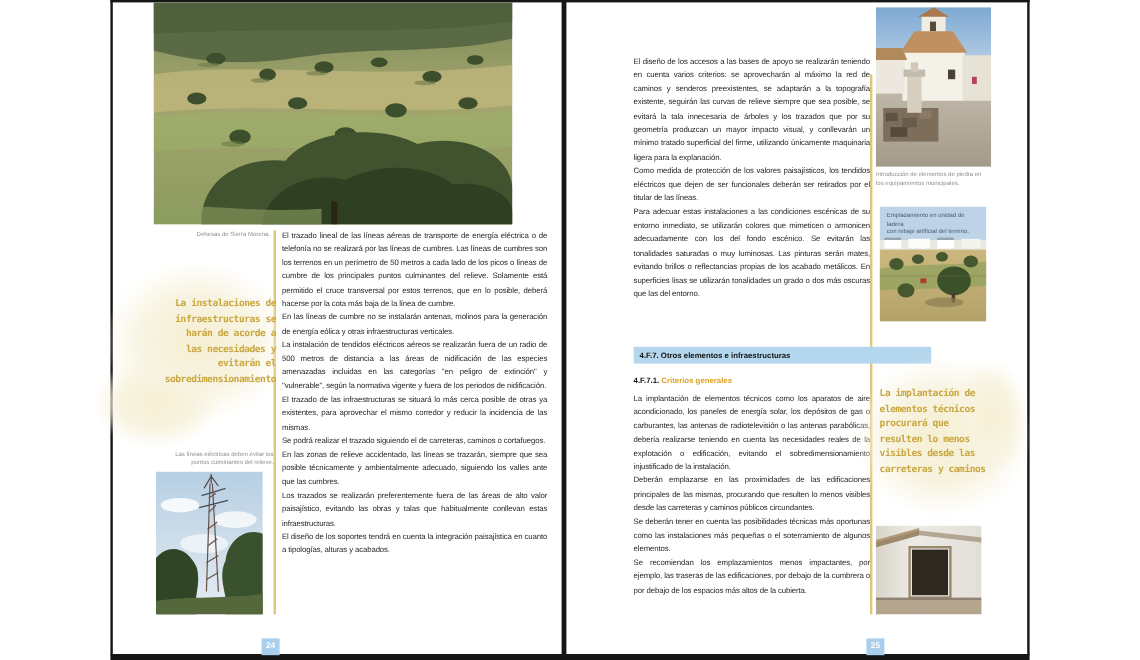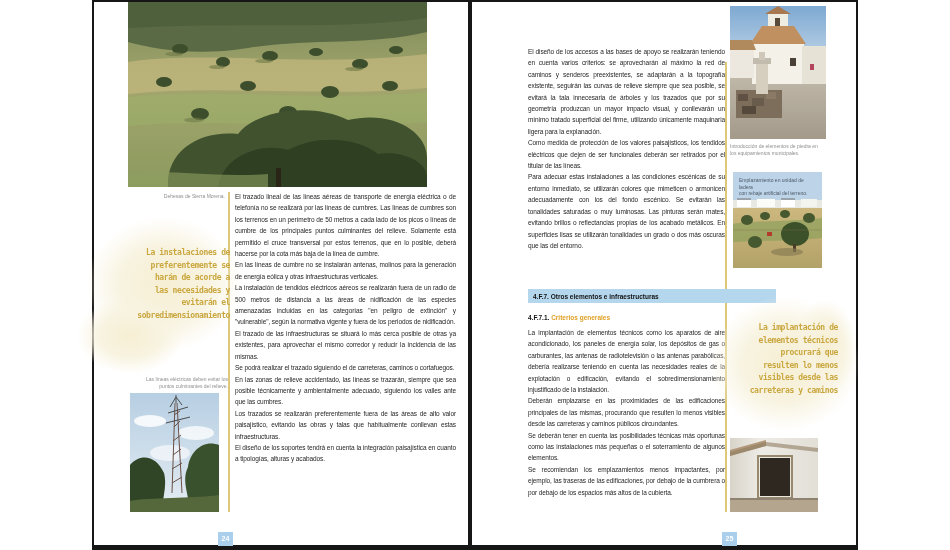--- a/index.html
+++ b/index.html
@@ -82,21 +82,21 @@
   </svg>
 </div>
 
 <div class="abs caption right" style="left:100px;top:193px;width:125px;">Dehesas de Sierra Morena.</div>
 
 <div class="abs vrule" style="left:228px;top:192px;height:320px;"></div>
 
 <div class="abs cloud" style="left:88px;top:218px;width:152px;height:132px;"></div>
 <div class="abs cloud" style="left:78px;top:298px;width:105px;height:75px;"></div>
 <div class="abs callout" style="left:93px;top:247px;width:137px;text-align:right;">La instalaciones de
-preferentemente se
+infraestructuras se
 harán de acorde a
 las necesidades y
 evitarán el
 sobredimensionamiento</div>
 
 <div class="abs caption right" style="left:95px;top:376px;width:133px;">Las líneas eléctricas deben evitar los
 puntos culminantes del relieve.</div>
 
 <div class="abs" style="left:130px;top:393px;width:89px;height:119px;">
   <svg class="photo" width="89" height="119" viewBox="0 0 89 119" preserveAspectRatio="none">
@@ -232,21 +232,21 @@
     <ellipse cx="54" cy="80" rx="16" ry="4" fill="#8a7d52" opacity="0.7"></ellipse>
     <rect x="34" y="60" width="5" height="4" fill="#b23c2a"></rect>
     <path d="M0,58 H89" stroke="#7a7048" stroke-width="0.6" opacity="0.6"></path>
   </svg>
   <div class="abs ladera-cap" style="left:6px;top:5px;width:80px;">Emplazamiento en unidad de ladera
 con rebaje artificial del terreno.</div>
 </div>
 
 <div class="abs cloud" style="left:712px;top:298px;width:146px;height:132px;"></div>
 <div class="abs cloud" style="left:796px;top:300px;width:60px;height:95px;"></div>
-<div class="abs callout" style="left:733px;top:322px;width:105px;text-align:right;">La implantación de
+<div class="abs callout" style="left:733px;top:322px;width:105px;text-align:left;">La implantación de
 elementos técnicos
 procurará que
 resulten lo menos
 visibles desde las
 carreteras y caminos</div>
 
 <div class="abs" style="left:730px;top:438px;width:88px;height:74px;">
   <svg class="photo" width="88" height="74" viewBox="0 0 88 74" preserveAspectRatio="none">
     <defs>
       <linearGradient id="fg" x1="0" y1="0" x2="1" y2="0">

